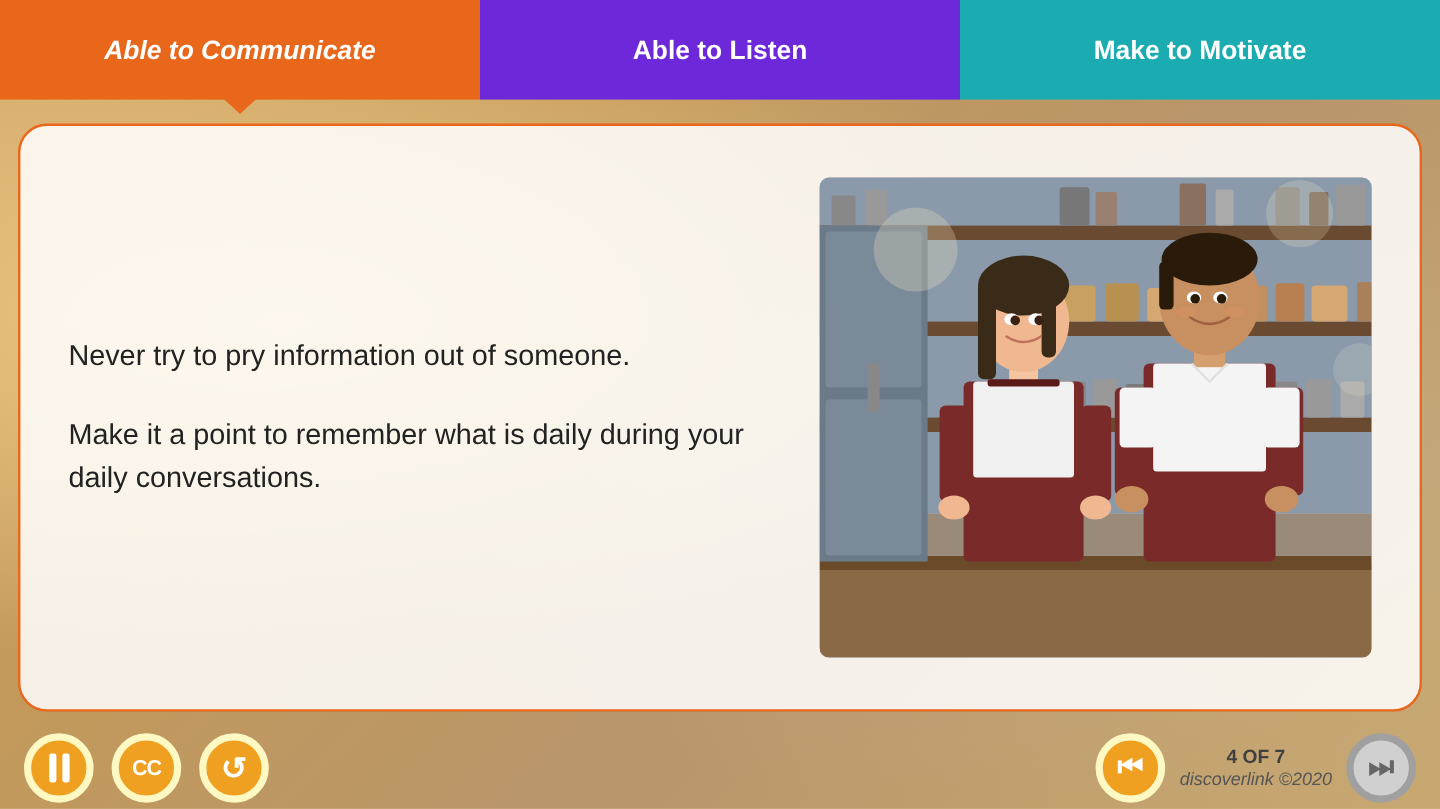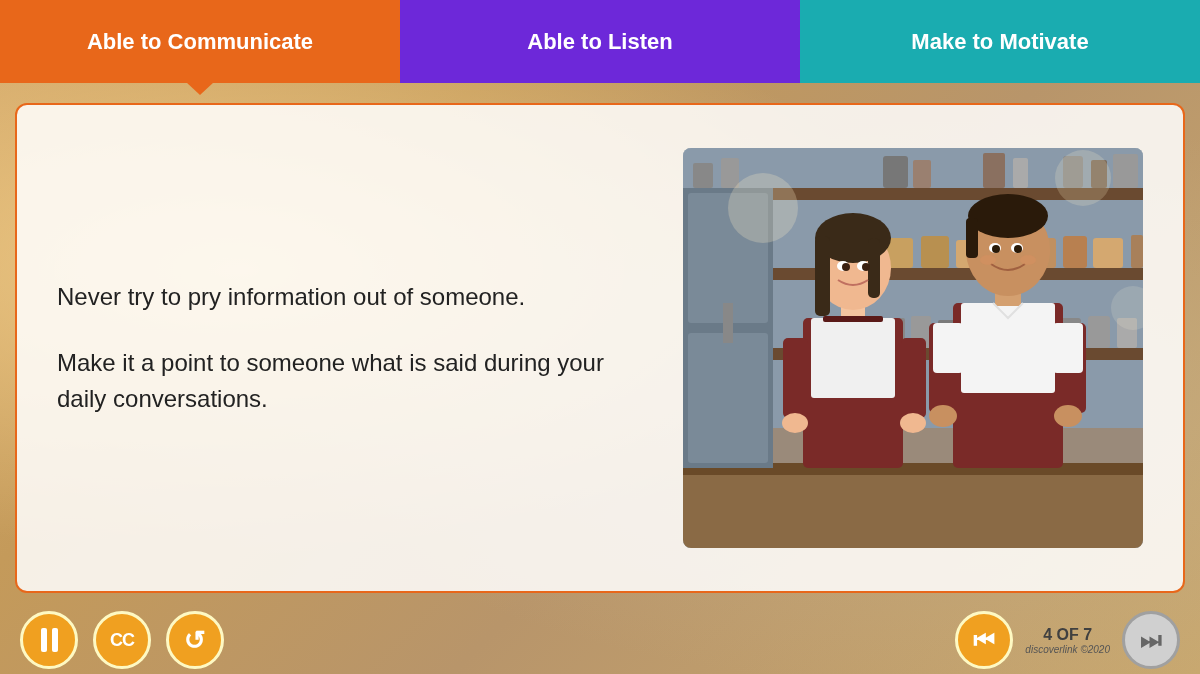--- a/index.html
+++ b/index.html
@@ -41,20 +41,21 @@
       text-align: center;
       font-size: 22px;
       font-weight: bold;
       color: white;
       cursor: pointer;
       position: relative;
     }
 
     .tab-1 {
       background-color: #E8671A;
+      font-style: italic;
     }
 
     .tab-1::after {
       content: '';
       position: absolute;
       bottom: -12px;
       left: 50%;
       transform: translateX(-50%);
       width: 0;
       height: 0;
@@ -75,21 +76,21 @@
     .tab-4 {
       background-color: #1AACB0;
     }
 
     
     .main-content {
       position: relative;
       z-index: 5;
       margin: 20px 15px 10px 15px;
       background: rgba(255, 255, 255, 0.85);
-      border-radius: 12px;
+      border-radius: 24px;
       border: 2px solid #E8671A;
       height: 490px;
       display: flex;
       align-items: center;
       padding: 30px 40px;
       gap: 40px;
     }
 
     .content-text {
       flex: 1;
@@ -130,21 +131,21 @@
       display: flex;
       gap: 15px;
       align-items: center;
     }
 
     .ctrl-btn {
       width: 58px;
       height: 58px;
       border-radius: 50%;
       background: #F0A020;
-      border: 3px solid #fef9c3;
+      border: 6px solid #fef9c3;
       display: flex;
       align-items: center;
       justify-content: center;
       cursor: pointer;
       color: white;
       font-size: 22px;
       font-weight: bold;
       flex-shrink: 0;
     }
 
@@ -163,21 +164,21 @@
 
     .page-info {
       color: #404040;
       font-size: 16px;
       font-weight: bold;
       text-align: center;
     }
 
     .brand-text {
       color: #555;
-      font-size: 10px;
+      font-size: 15px;
       font-style: italic;
     }
 
     
     .cc-text {
       font-size: 18px;
       font-weight: bold;
       letter-spacing: -1px;
     }
 
@@ -228,21 +229,21 @@
     <span>Able to Listen</span>
   </div>
   <div class="tab tab-4">
     <span>Make to Motivate</span>
   </div>
 </div>
 
 <div class="main-content">
   <div class="content-text">
     <p>Never try to pry information out of someone.</p>
-    <p>Make it a point to someone what is said during your daily conversations.</p>
+    <p>Make it a point to remember what is daily during your daily conversations.</p>
   </div>
 
   <div class="content-image">
     
     <svg class="photo-svg" viewBox="0 0 460 400" xmlns="http://www.w3.org/2000/svg">
 
       <rect width="460" height="400" fill="#b8c8d4"></rect>
 
       <rect x="0" y="0" width="460" height="280" fill="#8a9aaa"></rect>
 

